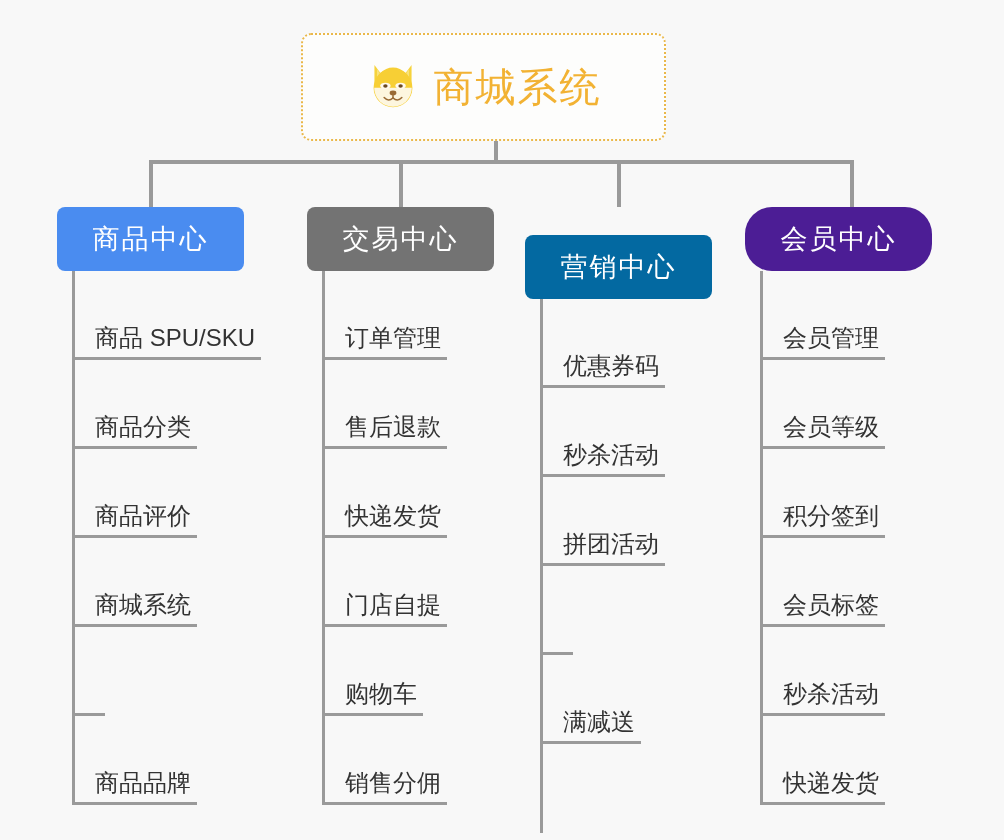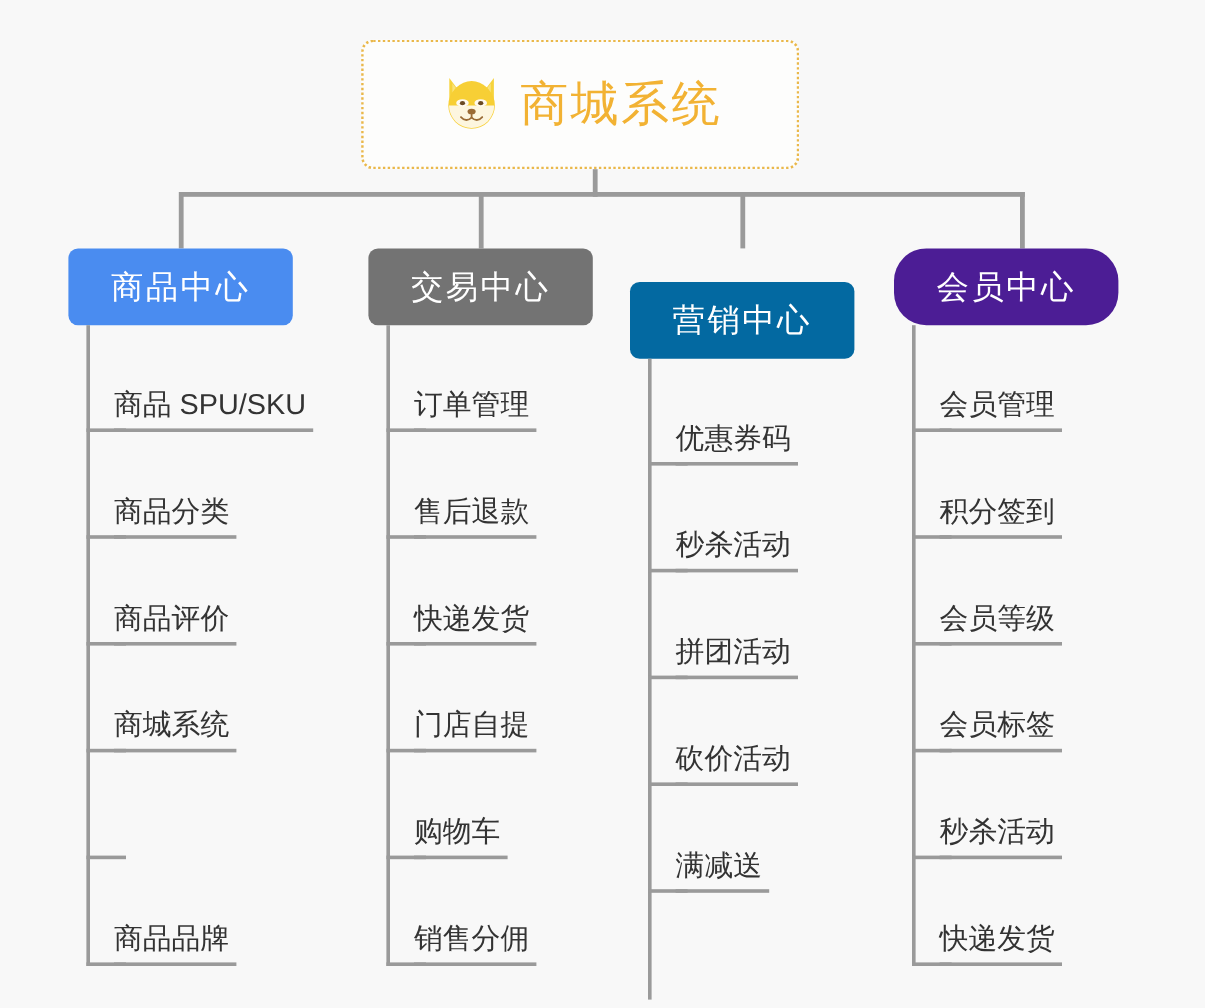--- a/index.html
+++ b/index.html
@@ -226,49 +226,48 @@
       <div class="leaf">
         <div class="leaf-rule-ext"></div>
         <span class="leaf-label">秒杀活动</span>
       </div>
       <div class="leaf">
         <div class="leaf-rule-ext"></div>
         <span class="leaf-label">拼团活动</span>
       </div>
       <div class="leaf">
         <div class="leaf-rule-ext"></div>
-        <span class="leaf-label">砍价活动</span>
       </div>
       <div class="leaf">
         <div class="leaf-rule-ext"></div>
         <span class="leaf-label">满减送</span>
       </div>
     </div>
   </div>
 
   <div class="column" style="left:745px; width:187px;">
     <div class="cat-box" style="background: #4c1d95; border-radius: 27px;">
       <span>会员中心</span>
     </div>
     <div class="leaf-wrap">
       <div class="spine" style="height: 534px;"></div>
       <div class="leaf">
         <div class="leaf-rule-ext"></div>
         <span class="leaf-label">会员管理</span>
       </div>
       <div class="leaf">
         <div class="leaf-rule-ext"></div>
+        <span class="leaf-label">会员等级</span>
+      </div>
+      <div class="leaf">
+        <div class="leaf-rule-ext"></div>
         <span class="leaf-label">积分签到</span>
       </div>
       <div class="leaf">
         <div class="leaf-rule-ext"></div>
-        <span class="leaf-label">会员等级</span>
-      </div>
-      <div class="leaf">
-        <div class="leaf-rule-ext"></div>
         <span class="leaf-label">会员标签</span>
       </div>
       <div class="leaf">
         <div class="leaf-rule-ext"></div>
         <span class="leaf-label">秒杀活动</span>
       </div>
       <div class="leaf">
         <div class="leaf-rule-ext"></div>
         <span class="leaf-label">快递发货</span>
       </div>

